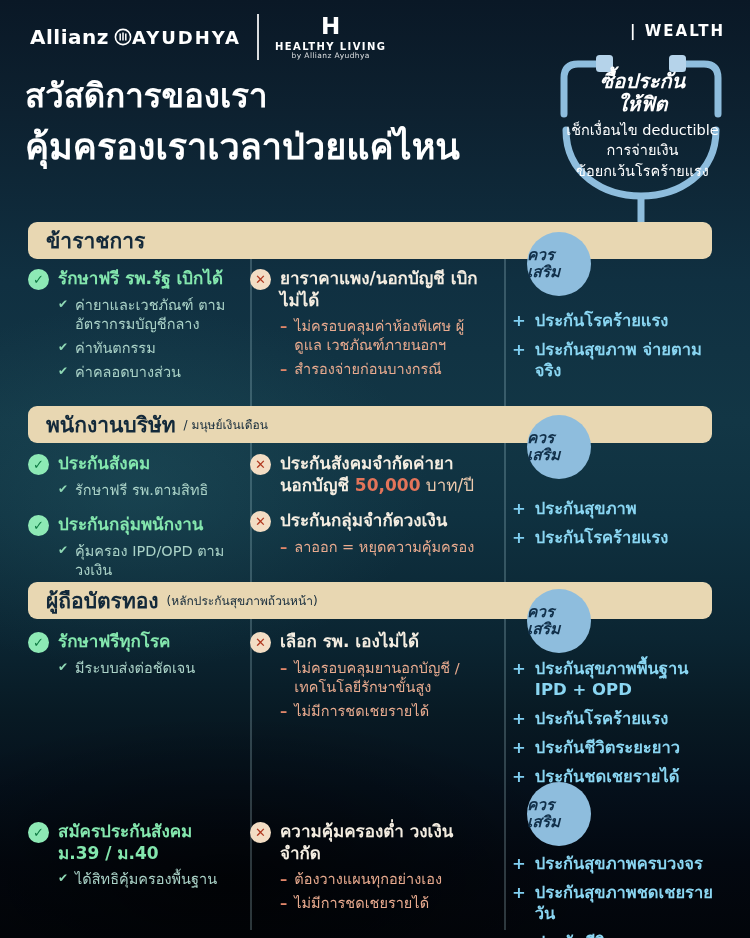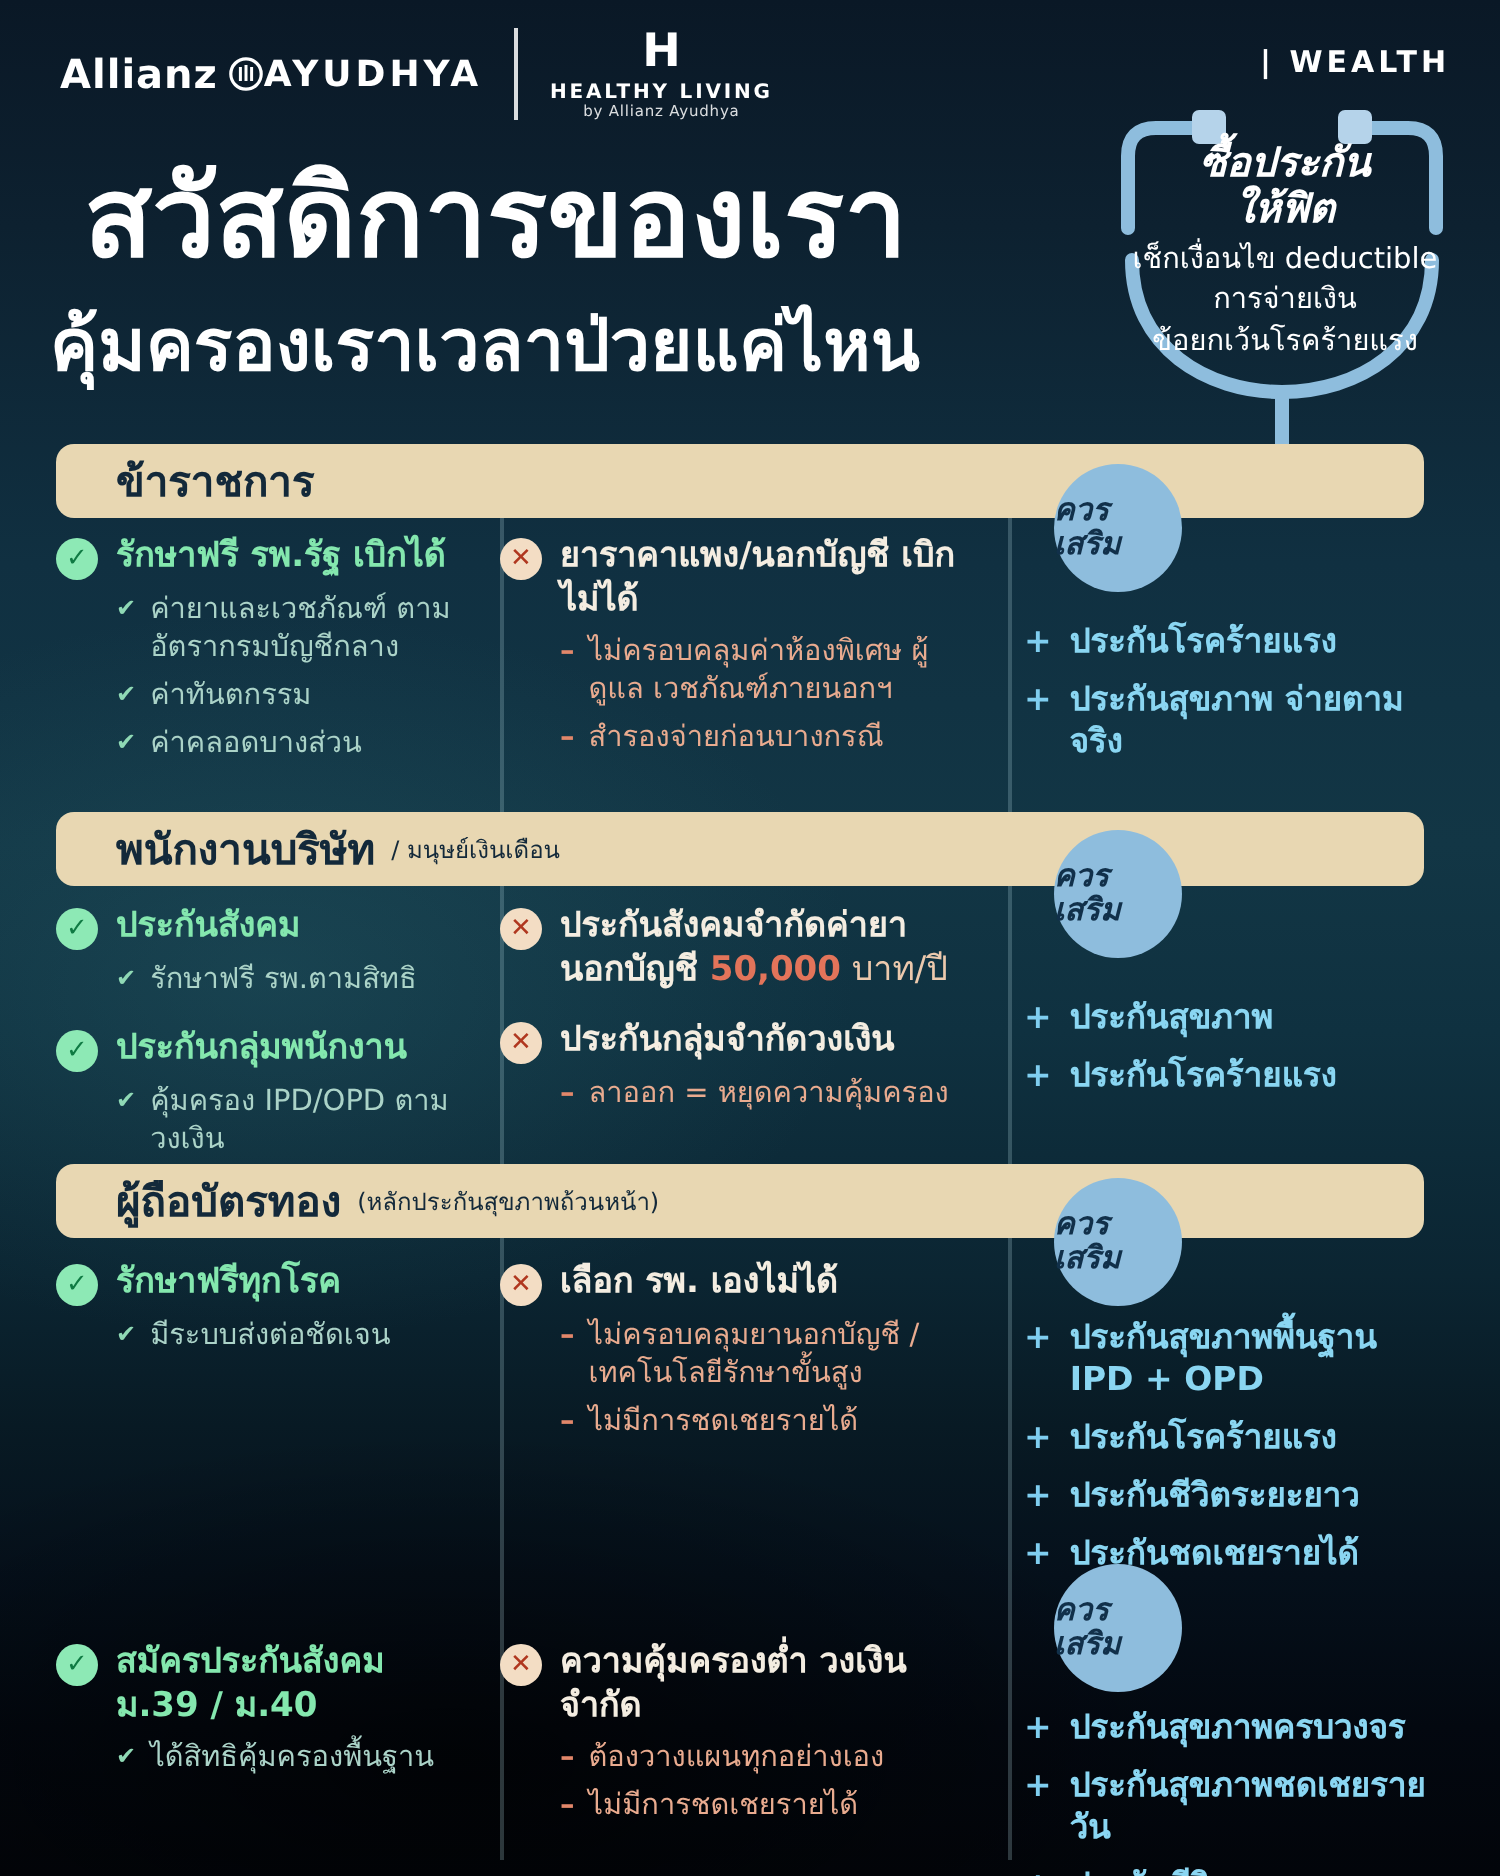--- a/index.html
+++ b/index.html
@@ -22,36 +22,36 @@
   .az-sub { font-weight:bold; font-size:18px; letter-spacing:2px; margin-top:1px; }
   .logo-div { width:2px; height:46px; background:rgba(255,255,255,.85); margin:0 16px; }
   .hl-logo { display:flex; flex-direction:column; align-items:center; line-height:1.1; }
   .hl-h { font-weight:bold; font-size:23px; }
   .hl-t { font-weight:bold; font-size:10px; letter-spacing:1.4px; margin-top:2px; }
   .hl-b { font-size:7.5px; opacity:.85; letter-spacing:.4px; }
   .wealth { margin-left:auto; align-self:flex-start; font-weight:bold; font-size:15px; letter-spacing:2px; margin-top:8px; }
 
   
   .title-block { position:absolute; left:25px; top:76px; color:#fff; }
-  .title-1 { font-weight:bold; font-size:56px; line-height:1.2;margin-left:17px; }
+  .title-1 { font-weight:bold; font-size:33px; line-height:1.2; }
   .title-2 { font-weight:bold; font-size:36px; line-height:1.25; margin-top:8px; }
 
   
   .stetho-svg { position:absolute; left:552px; top:50px; width:178px; height:178px; }
   .stetho-note { position:absolute; left:545px; top:70px; width:195px; text-align:center; color:#fff; }
   .sn-head { font-weight:bold; font-style:italic; font-size:20px; line-height:1.15; }
   .sn-lines { font-size:14.5px; line-height:1.4; margin-top:4px; }
 
   
   .vline { position:absolute; top:258px; bottom:8px; width:1.5px; background:rgba(175,210,220,.25); z-index:0; }
   .vline.v1 { left:250px; } .vline.v2 { left:504px; }
 
   
   .sec-head { position:absolute; left:28px; width:684px; height:37px; background:#e8d7b2; border-radius:9px;
-              display:flex; align-items:center; padding:0 30px; color:#13293a; z-index:2; }
+              display:flex; align-items:center; padding:0 18px; color:#13293a; z-index:2; }
   .sec-head .b { font-weight:bold; font-size:21px; white-space:nowrap; }
   .sec-head .r { font-size:12px; margin-left:8px; white-space:nowrap; }
   .badge { position:absolute; left:527px; width:64px; height:64px; background:#8ebddd; border-radius:50%; z-index:3;
            display:flex; flex-direction:column; align-items:flex-start; justify-content:center;
            font-style:italic; font-weight:bold; font-size:15.5px; line-height:1.12; color:#11304a; text-align:center; }
 
   
   .sec-body { position:absolute; left:28px; width:694px; display:grid; grid-template-columns:222px 252px 1fr; z-index:1; }
   .col { padding-right:14px; }
   .col3 { padding-left:10px; }

